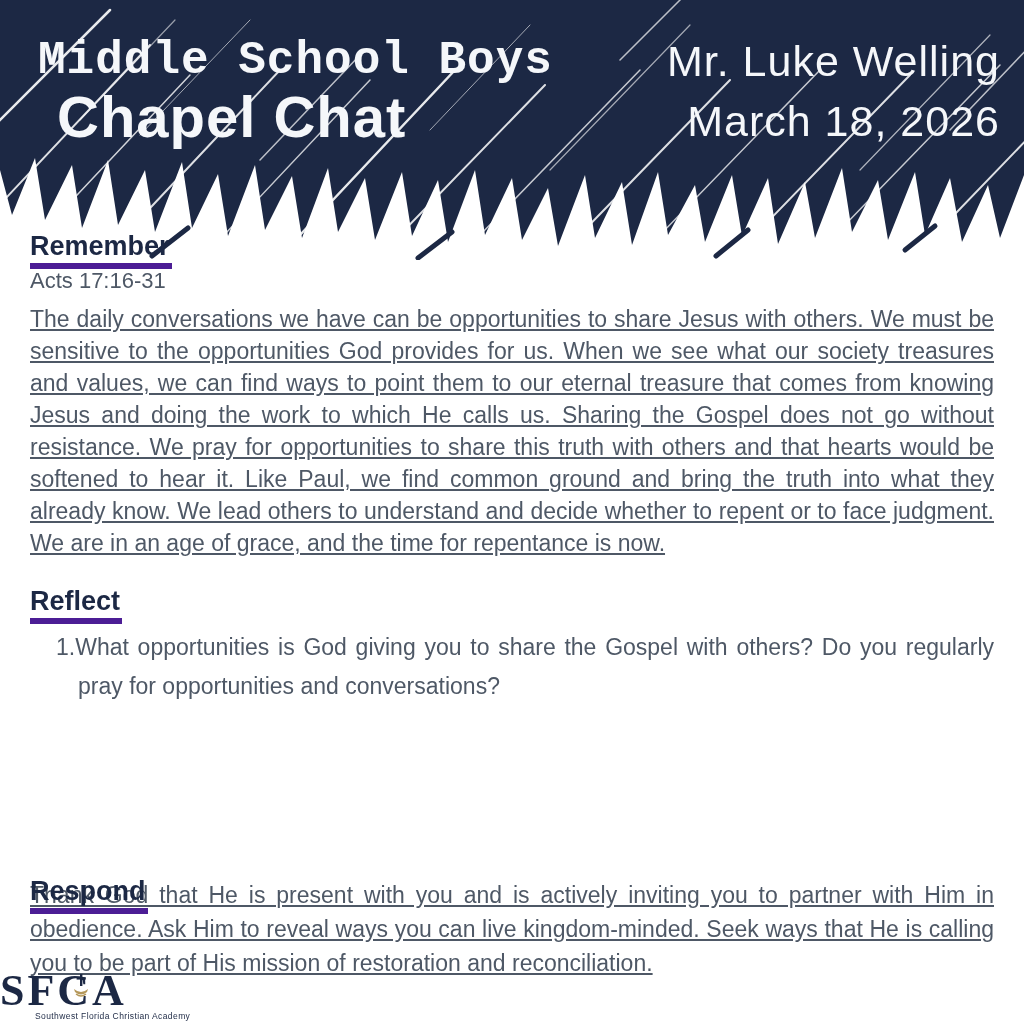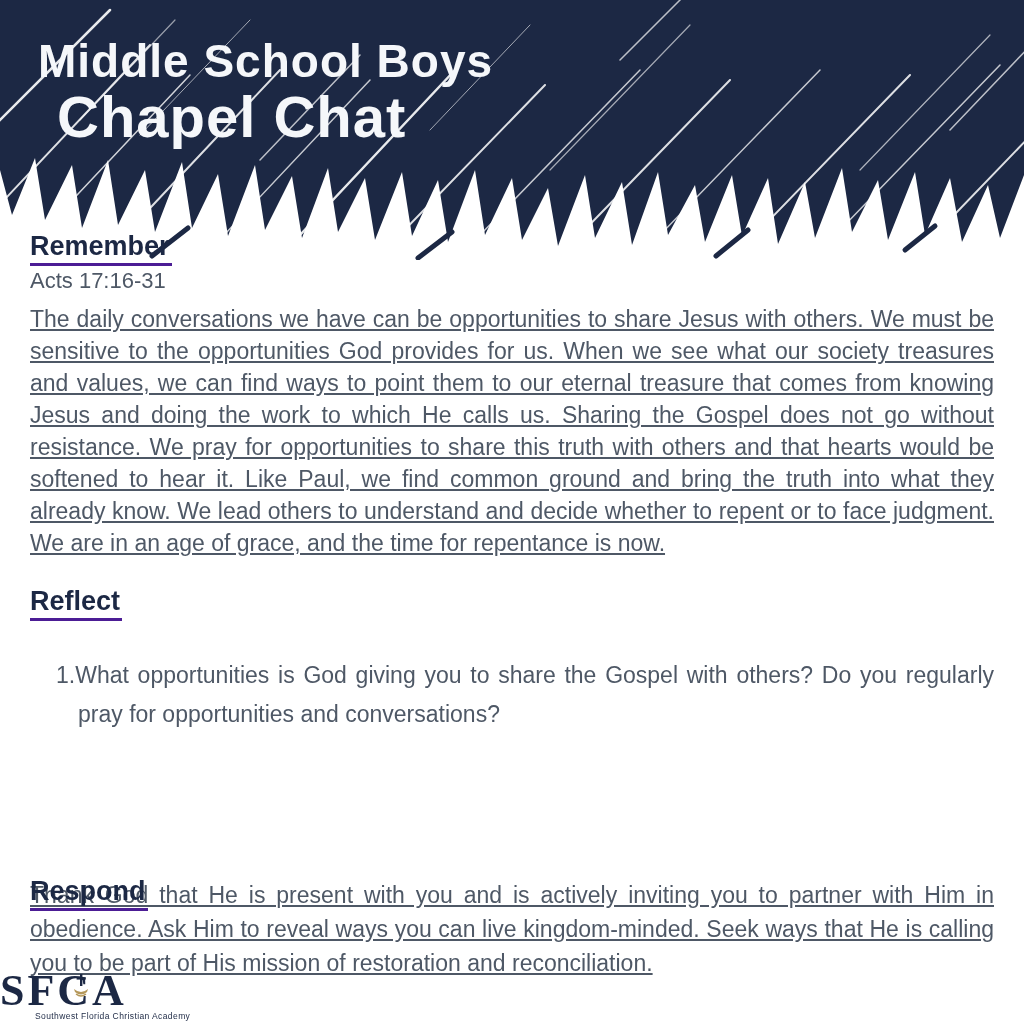--- a/index.html
+++ b/index.html
@@ -13,60 +13,60 @@
   }
 
   
   .header { position: absolute; top: 0; left: 0; width: 1024px; height: 260px; }
   .header svg { position: absolute; top: 0; left: 0; }
   .header-left {
     position: absolute; left: 38px; top: 36px;
     color: #f5f7fa; z-index: 3;
   }
   .header-title-1 {
-    font-size: 46px; font-weight: 800; letter-spacing: 1px; line-height: 1.1;
+    font-size: 46px; font-weight: 800; letter-spacing: 1px; line-height: 1.1; font-family: Liberation Mono, monospace;
   }
   .header-title-2 {
     font-size: 58px; font-weight: 800; letter-spacing: 1px; line-height: 1.05; margin-left: 19px;
   }
   .header-right {
     position: absolute; right: 24px; top: 40px; text-align: right;
     color: #f5f7fa; z-index: 3; font-weight: 400;
   }
   .header-presenter { font-size: 43px; line-height: 1.0; letter-spacing: 1px;}
   .header-date { font-size: 43px; line-height: 1.0; margin-top: 17px; letter-spacing: 1px;}
 
   
   .section-heading {
     position: absolute; left: 30px;
     color: #1c2844; font-size: 27px; font-weight: 800;
     z-index: 4;
   }
   .section-heading span {
-    display: inline-block; border-bottom: 3px solid #4c1d95; padding: 0 2px 1px 0;
+    display: inline-block; border-bottom: 6px solid #4c1d95; padding: 0 2px 1px 0;
   }
   #remember-heading { top: 231px; }
   #reflect-heading  { top: 586px; }
   #respond-heading  { top: 843px; margin-top: 33px; }
 
   .scripture {
     position: absolute; left: 30px; top: 268px;
     color: #4e5866; font-size: 22px;
   }
   .body-text {
     position: absolute; left: 30px; width: 964px;
     color: #4e5866; font-size: 23px;
     text-align: justify;
     text-decoration: underline;
   }
   #remember-body { top: 303px; line-height: 32px; }
   #respond-body  { top: 878px; line-height: 34px; }
 
   .question-list {
-    position: absolute; left: 30px; top: 656px; width: 964px;
+    position: absolute; left: 30px; top: 628px; width: 964px;
     color: #4e5866; font-size: 23px; line-height: 39px;
     z-index: 2;
   }
   .question-item {
     padding-left: 48px; text-indent: -22px;
     text-align: justify;
   }
   .q-num { display: inline; }
 
   
@@ -133,20 +133,24 @@
       <line x1="620" y1="60" x2="700" y2="-20" stroke-width="1.5" opacity="0.7"></line>
       <line x1="80" y1="120" x2="175" y2="20" stroke-width="1.2" opacity="0.55"></line>
     </g>
   </svg>
 
   <div class="header-left">
     <div class="header-title-1">Middle School Boys</div>
     <div class="header-title-2">Chapel Chat</div>
   </div>
 
+  <div class="header-right">
+    <div class="header-presenter">Mr. Luke Welling</div>
+    <div class="header-date">March 18, 2026</div>
+  </div>
 </div>
 
 <div class="section-heading" id="remember-heading">
   <span>Remember</span>
 </div>
 <div class="scripture">Acts 17:16-31</div>
 <div class="body-text" id="remember-body">The daily conversations we have can be opportunities to share Jesus with others. We must be sensitive to the opportunities God provides for us. When we see what our society treasures and values, we can find ways to point them to our eternal treasure that comes from knowing Jesus and doing the work to which He calls us. Sharing the Gospel does not go without resistance. We pray for opportunities to share this truth with others and that hearts would be softened to hear it. Like Paul, we find common ground and bring the truth into what they already know. We lead others to understand and decide whether to repent or to face judgment. We are in an age of grace, and the time for repentance is now.</div>
 
 <div class="section-heading" id="reflect-heading">
   <span>Reflect</span>

